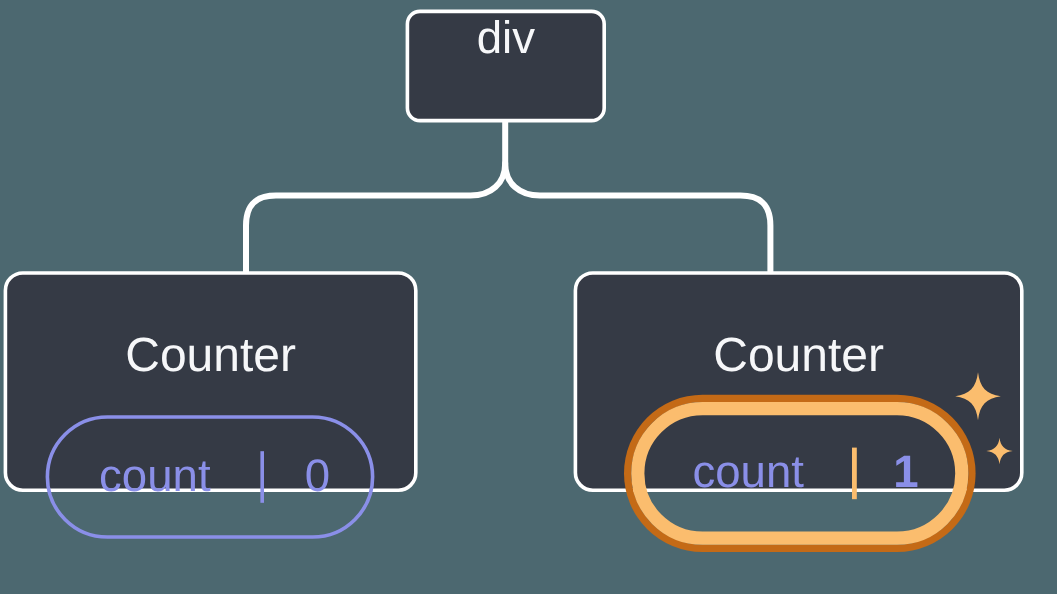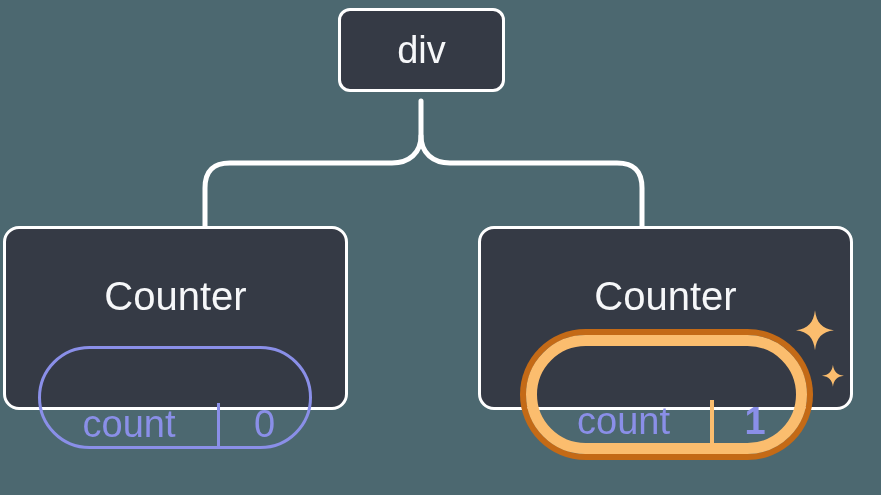--- a/index.html
+++ b/index.html
@@ -23,24 +23,23 @@
   }
   .node {
     position: absolute;
     box-sizing: border-box;
     background: #353A45;
     border: 3px solid #FFFFFF;
     z-index: 1;
   }
   .root-node {
     left: 338px; top: 8px;
-    width: 167px; height: 84px;
+    width: 167px; height: 94px;
     border-radius: 12px;
     display: flex;
-    align-items: center;
     justify-content: center;
     color: #F6F7F9;
     font-size: 38px;
   }
   .card {
     top: 226px;
     height: 184px;
     border-radius: 16px;
   }
   .card-left  { left: 3px;  width: 345px; }
@@ -52,21 +51,21 @@
     text-align: center;
     color: #F6F7F9;
     font-size: 40px;
     line-height: 46px;
   }
   .pill {
     position: absolute;
     box-sizing: border-box;
     border-radius: 999px;
     display: flex;
-    align-items: flex-end;
+    align-items: center;
     color: #8A8FE8;
     font-size: 38px;
   }
   .pill-plain {
     left: 32px; top: 117px;
     width: 274px; height: 103px;
     border: 3px solid #8A8FE8;
   }
   .pill-plain .seg-key {
     width: 176px;

